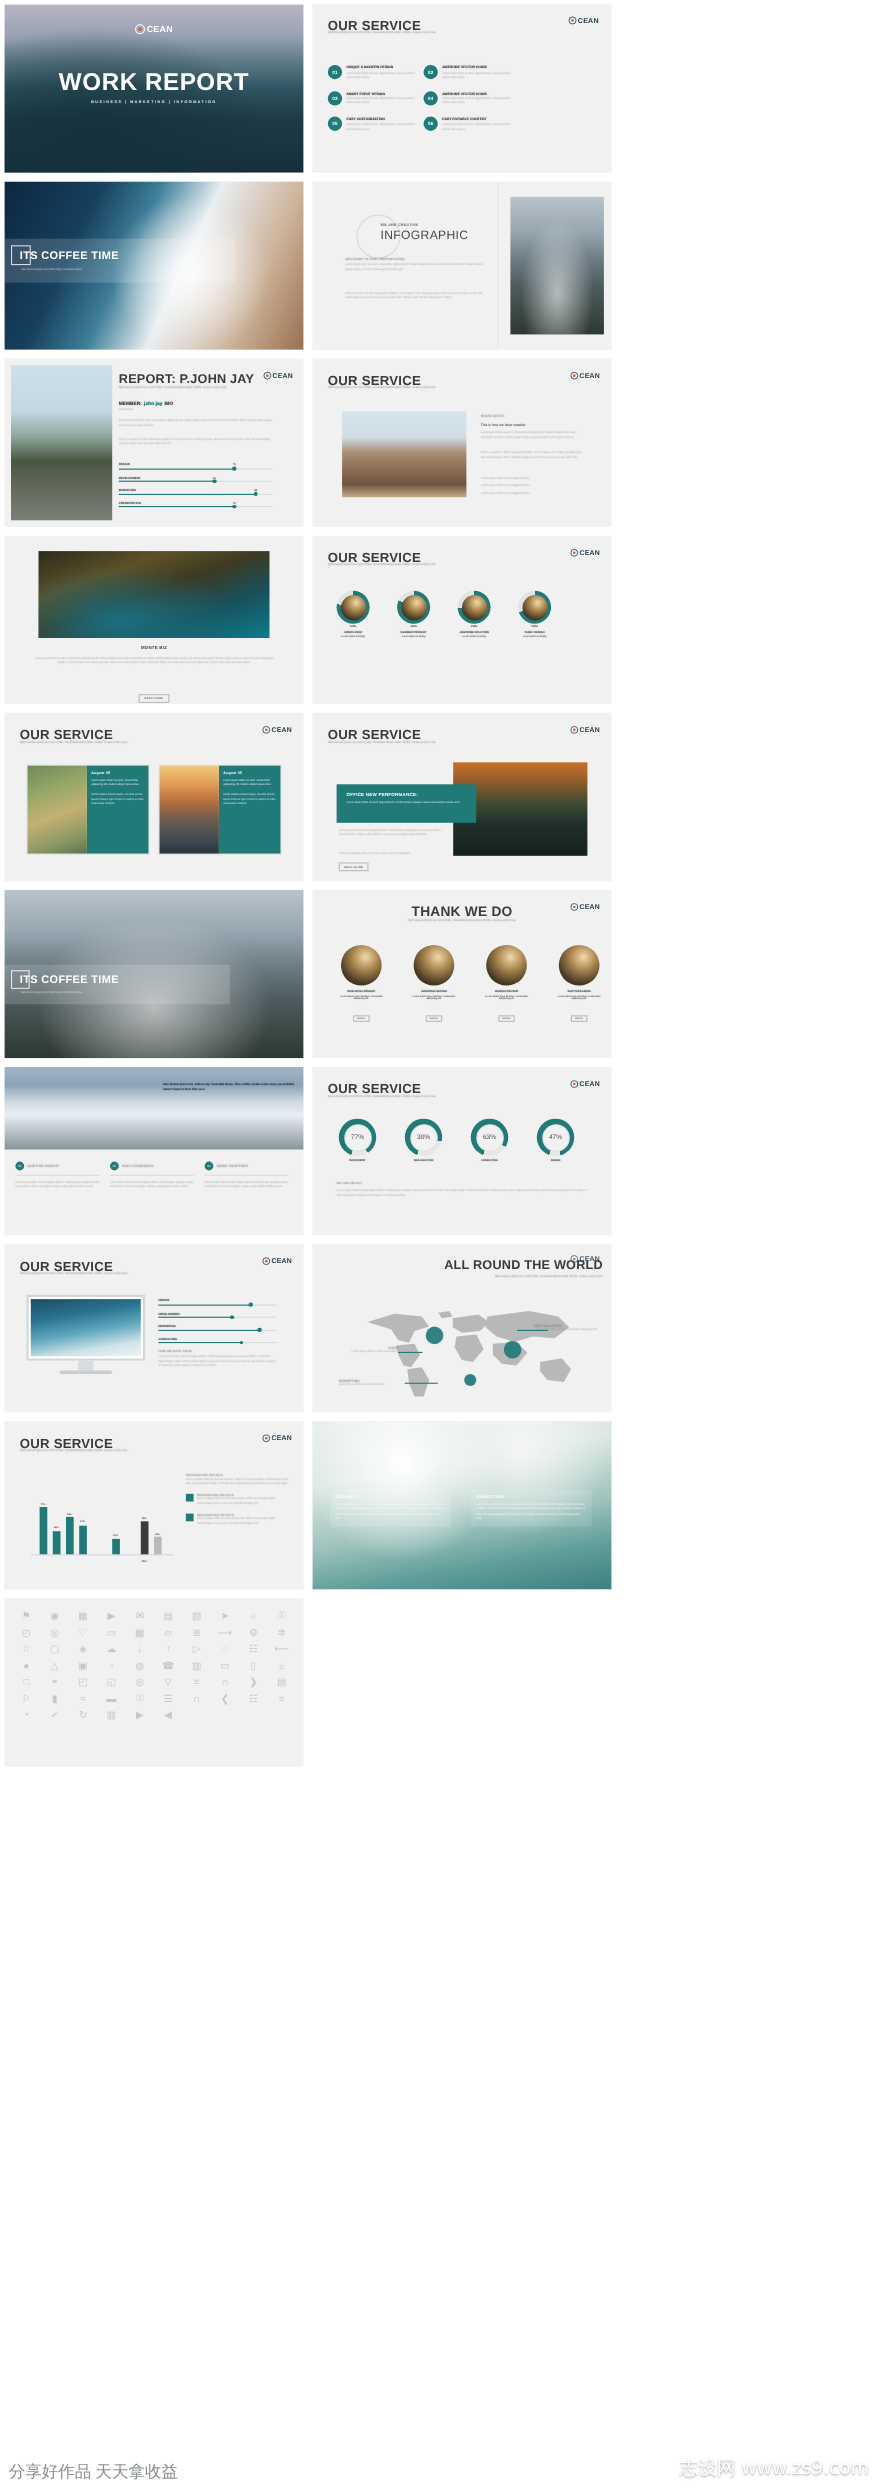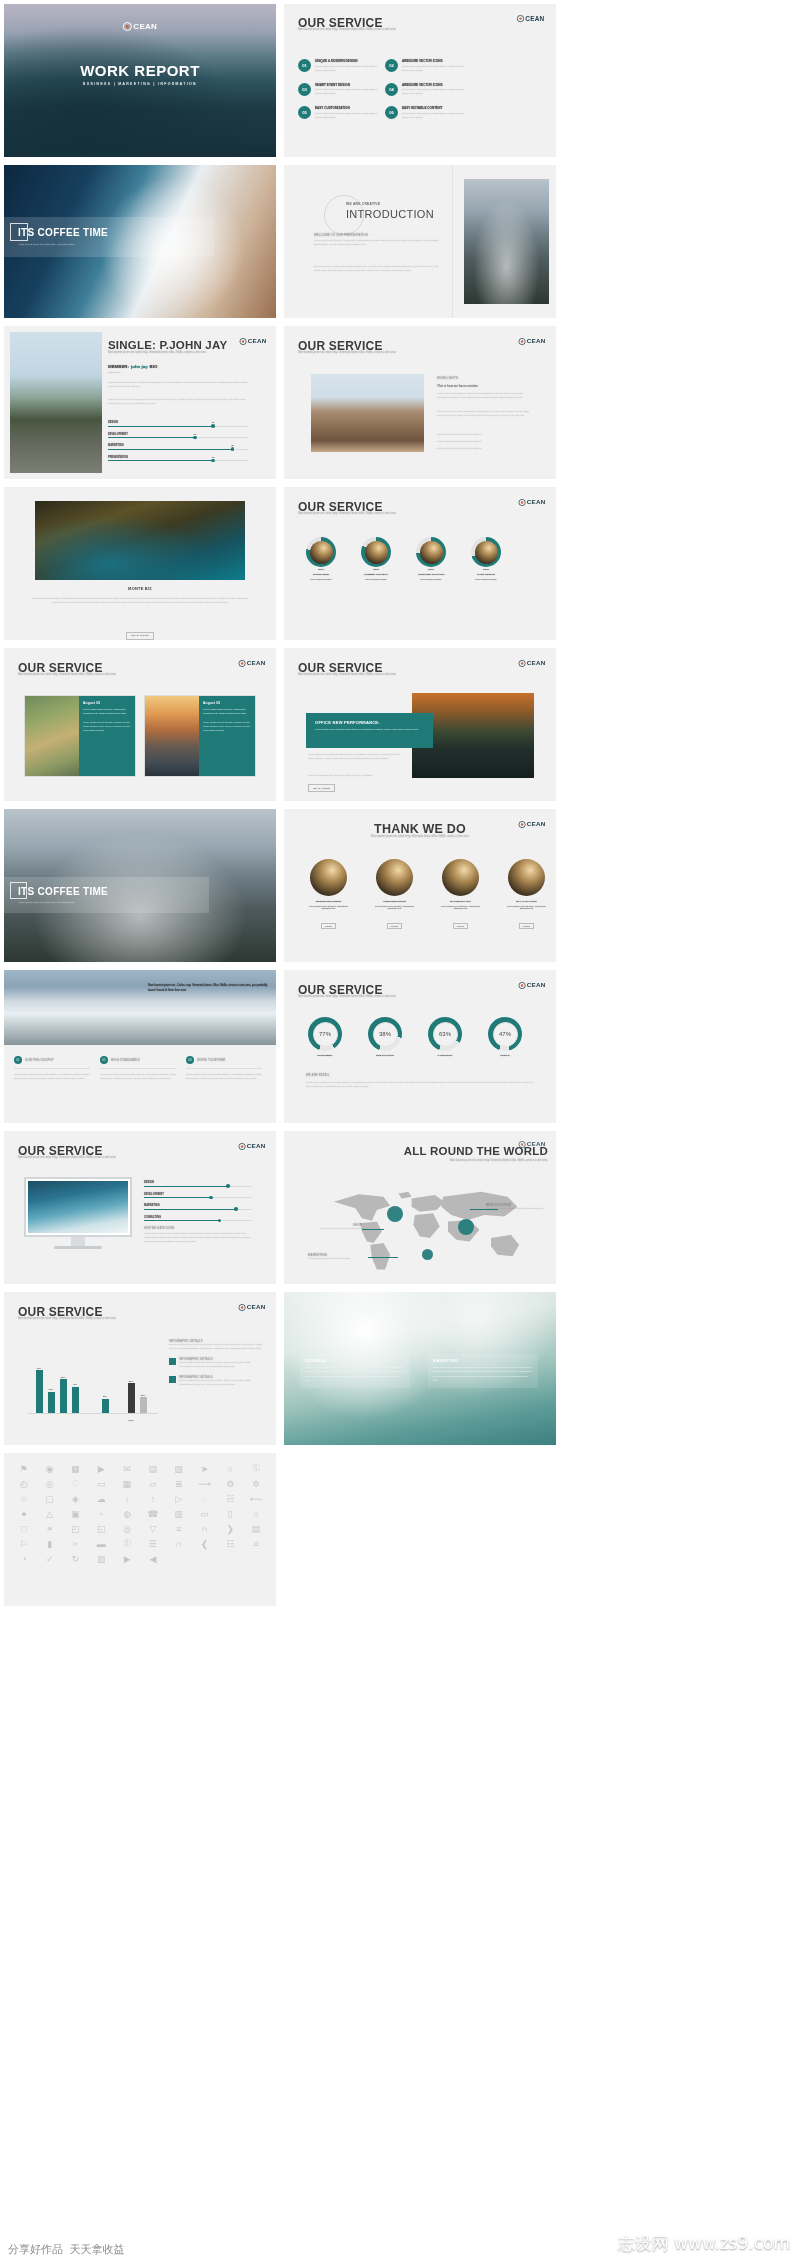--- a/index.html
+++ b/index.html
@@ -89,21 +89,21 @@
   }
   .bear {
     background:
       radial-gradient(circle at 60% 30%, #f2d9a8 0%, #a9854f 35%, #4a3b25 70%, #20190f 100%);
   }
   .screen-ocean {
     background: linear-gradient(170deg,#1d4e63 0%,#2a7390 30%,#5ea7bd 55%,#cfe3e8 80%,#eef4f5 100%);
   }
 
   
-  .cover-title { font-size:15px; font-weight:bold; color:#fff; letter-spacing:.5px; text-align:center;}
+  .cover-title { font-size:22px; font-weight:bold; color:#fff; letter-spacing:.5px; text-align:center;}
   .cover-sub { font-size:3.4px; color:#e8eef0; letter-spacing:1.4px; text-align:center; margin-top:3px;}
 
   
   .num {
     width:13px;height:13px;border-radius:50%;background:#1f7a78;color:#fff;
     font-size:4.2px;font-weight:bold;display:flex;align-items:center;justify-content:center;
     flex:0 0 auto;
   }
   .svc-item{display:flex;gap:4px;align-items:flex-start;width:82px;}
   .svc-item .ttl{font-size:3.1px;font-weight:bold;color:#3c3c3c;margin-bottom:1.5px;}
@@ -142,21 +142,21 @@
 
   
   .mapdot{width:16px;height:16px;border-radius:50%;background:#1f7a78;position:absolute;opacity:.92;}
   .mapdot.sm{width:11px;height:11px;}
 
   
   .icons{display:grid;grid-template-columns:repeat(10,1fr);gap:2px;padding:9px 8px;}
   .ic{display:flex;align-items:center;justify-content:center;height:13px;color:#c3c7c9;font-size:9px;}
 
   
-  .wm-left{position:absolute;left:8px;bottom:6px;font-size:11px;color:#8a8f92;font-family:Liberation Mono, monospace;}
+  .wm-left{position:absolute;left:8px;bottom:6px;font-size:15px;color:#8a8f92;font-family:Liberation Serif, serif;}
   .wm-right{position:absolute;right:10px;bottom:8px;font-size:17px;color:#ffffff;font-family:"DejaVu Sans",sans-serif;text-shadow:0 1px 2px rgba(0,0,0,.4);}
 </style>
 </head>
 <body>
 
 <div class="deck">
 
   <div class="slide">
     <div class="ph ocean-dark" style="inset:0"></div>
     <div class="logo light" style="position:absolute;left:50%;top:18px;transform:translateX(-50%)">
@@ -230,31 +230,31 @@
     <div class="ph ocean-beach" style="inset:0"></div>
     <div class="band" style="left:0;top:52px;width:210px;height:40px;"></div>
     <div style="position:absolute;left:6px;top:58px;width:18px;height:18px;border:1px solid rgba(255,255,255,.8)"></div>
     <div class="coffee-title" style="position:absolute;left:14px;top:62px">ITS COFFEE TIME</div>
     <div class="tiny blur2" style="position:absolute;left:15px;top:78px;width:120px;text-shadow:0 0 1px rgba(255,255,255,.95)">Nam laoreet ipsum nec tortor tristy. Venenatis fames.</div>
   </div>
 
   <div class="slide">
     <div style="position:absolute;left:40px;top:30px;width:40px;height:40px;border-radius:50%;border:.8px solid #d6d6d6"></div>
     <div class="tinyb" style="position:absolute;left:62px;top:37px;font-size:3.4px;color:#6b6b6b">WE ARE CREATIVE</div>
-    <div style="position:absolute;left:62px;top:43px;font-size:11px;color:#4a4a4a;letter-spacing:.3px">INTRODUCTION</div>
+    <div style="position:absolute;left:62px;top:43px;font-size:11px;color:#4a4a4a;letter-spacing:.3px">INFOGRAPHIC</div>
     <div class="tinyb blur" style="position:absolute;left:30px;top:68px;font-size:2.8px">WELCOME TO OUR PRESENTATION</div>
     <div class="tiny blur2" style="position:absolute;left:30px;top:74px;width:125px">Lorem ipsum dolor sit amet, consectetur adipiscing elit. Nullam aliquet purus vitae fermentum hendrerit. Morbi sodales turpis magna, sit amet lacinia quam rhoncus eget.</div>
     <div class="tiny blur2" style="position:absolute;left:30px;top:100px;width:125px">Donec in sapien ac odio malesuada volutpat. Sed vel ipsum erat. Nullam gravida, quam sed varius tempus, dolor velit luctus ligula, sit amet tempor urna sem quis nibh. Integer vitae velit sem ullamcorper nullam.</div>
     <div style="position:absolute;left:168px;top:0;bottom:0;width:1px;background:#e3e3e3"></div>
     <div class="ph mountain-fog" style="left:180px;top:14px;width:85px;height:125px"></div>
   </div>
 
   <div class="slide">
     <div class="ph road" style="left:6px;top:6px;width:92px;height:141px"></div>
-    <div class="h1" style="position:absolute;left:104px;top:13px;font-size:11.5px">SINGLE: P.JOHN JAY</div>
+    <div class="h1" style="position:absolute;left:104px;top:13px;font-size:11.5px">REPORT: P.JOHN JAY</div>
     <div class="sub blur" style="position:absolute;left:104px;top:25px;width:140px">Nam laoreet ipsum nec tortor tristy. Venenatis fames tellus. Mollis, ornare a sem urna.</div>
     <div class="logo" style="position:absolute;right:10px;top:12px;transform:scale(.78);transform-origin:right top">
       <span class="ring">
           <i></i>
         </span>
       <span class="txt">CEAN</span>
     </div>
     <div style="position:absolute;left:104px;top:38px;display:flex;gap:2px;align-items:baseline">
       <span class="blur" style="font-size:4.4px;font-weight:bold;color:#3c3c3c">MEMBER:</span>
       <span class="blur" style="font-size:4.4px;font-weight:bold;color:#1f7a78;text-shadow:0 0 1px rgba(31,122,120,.95)">john jay</span>

